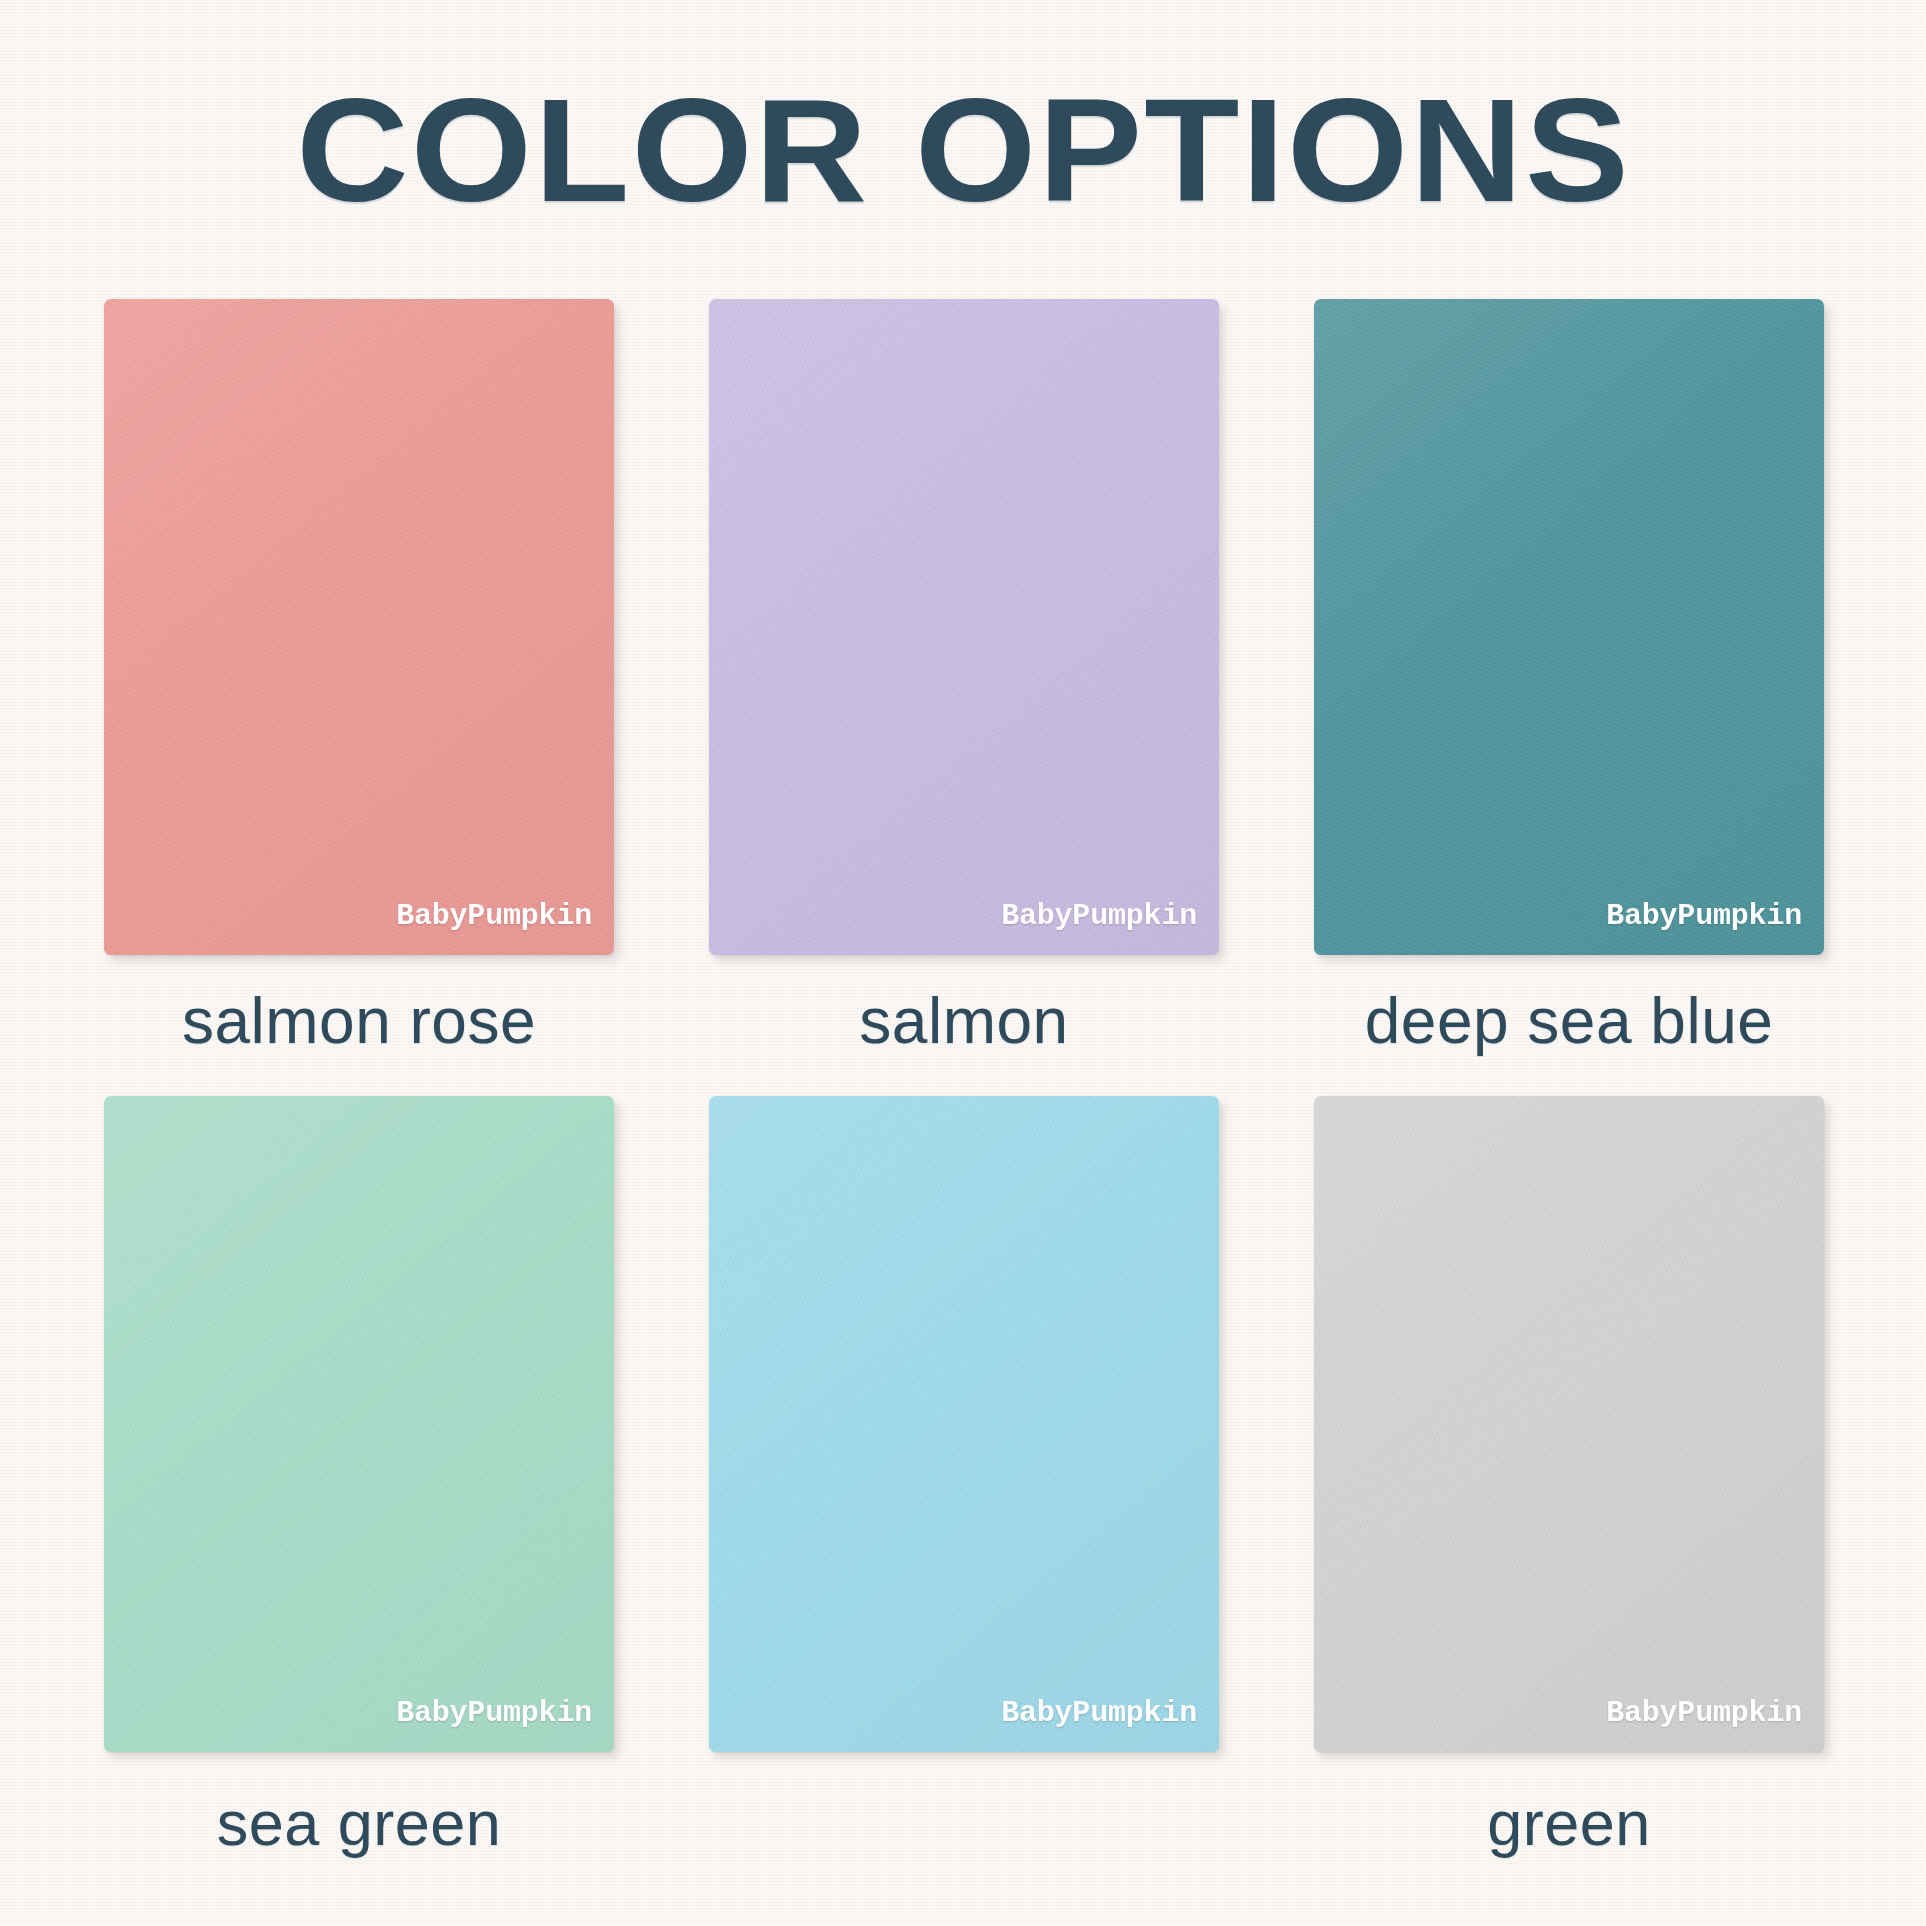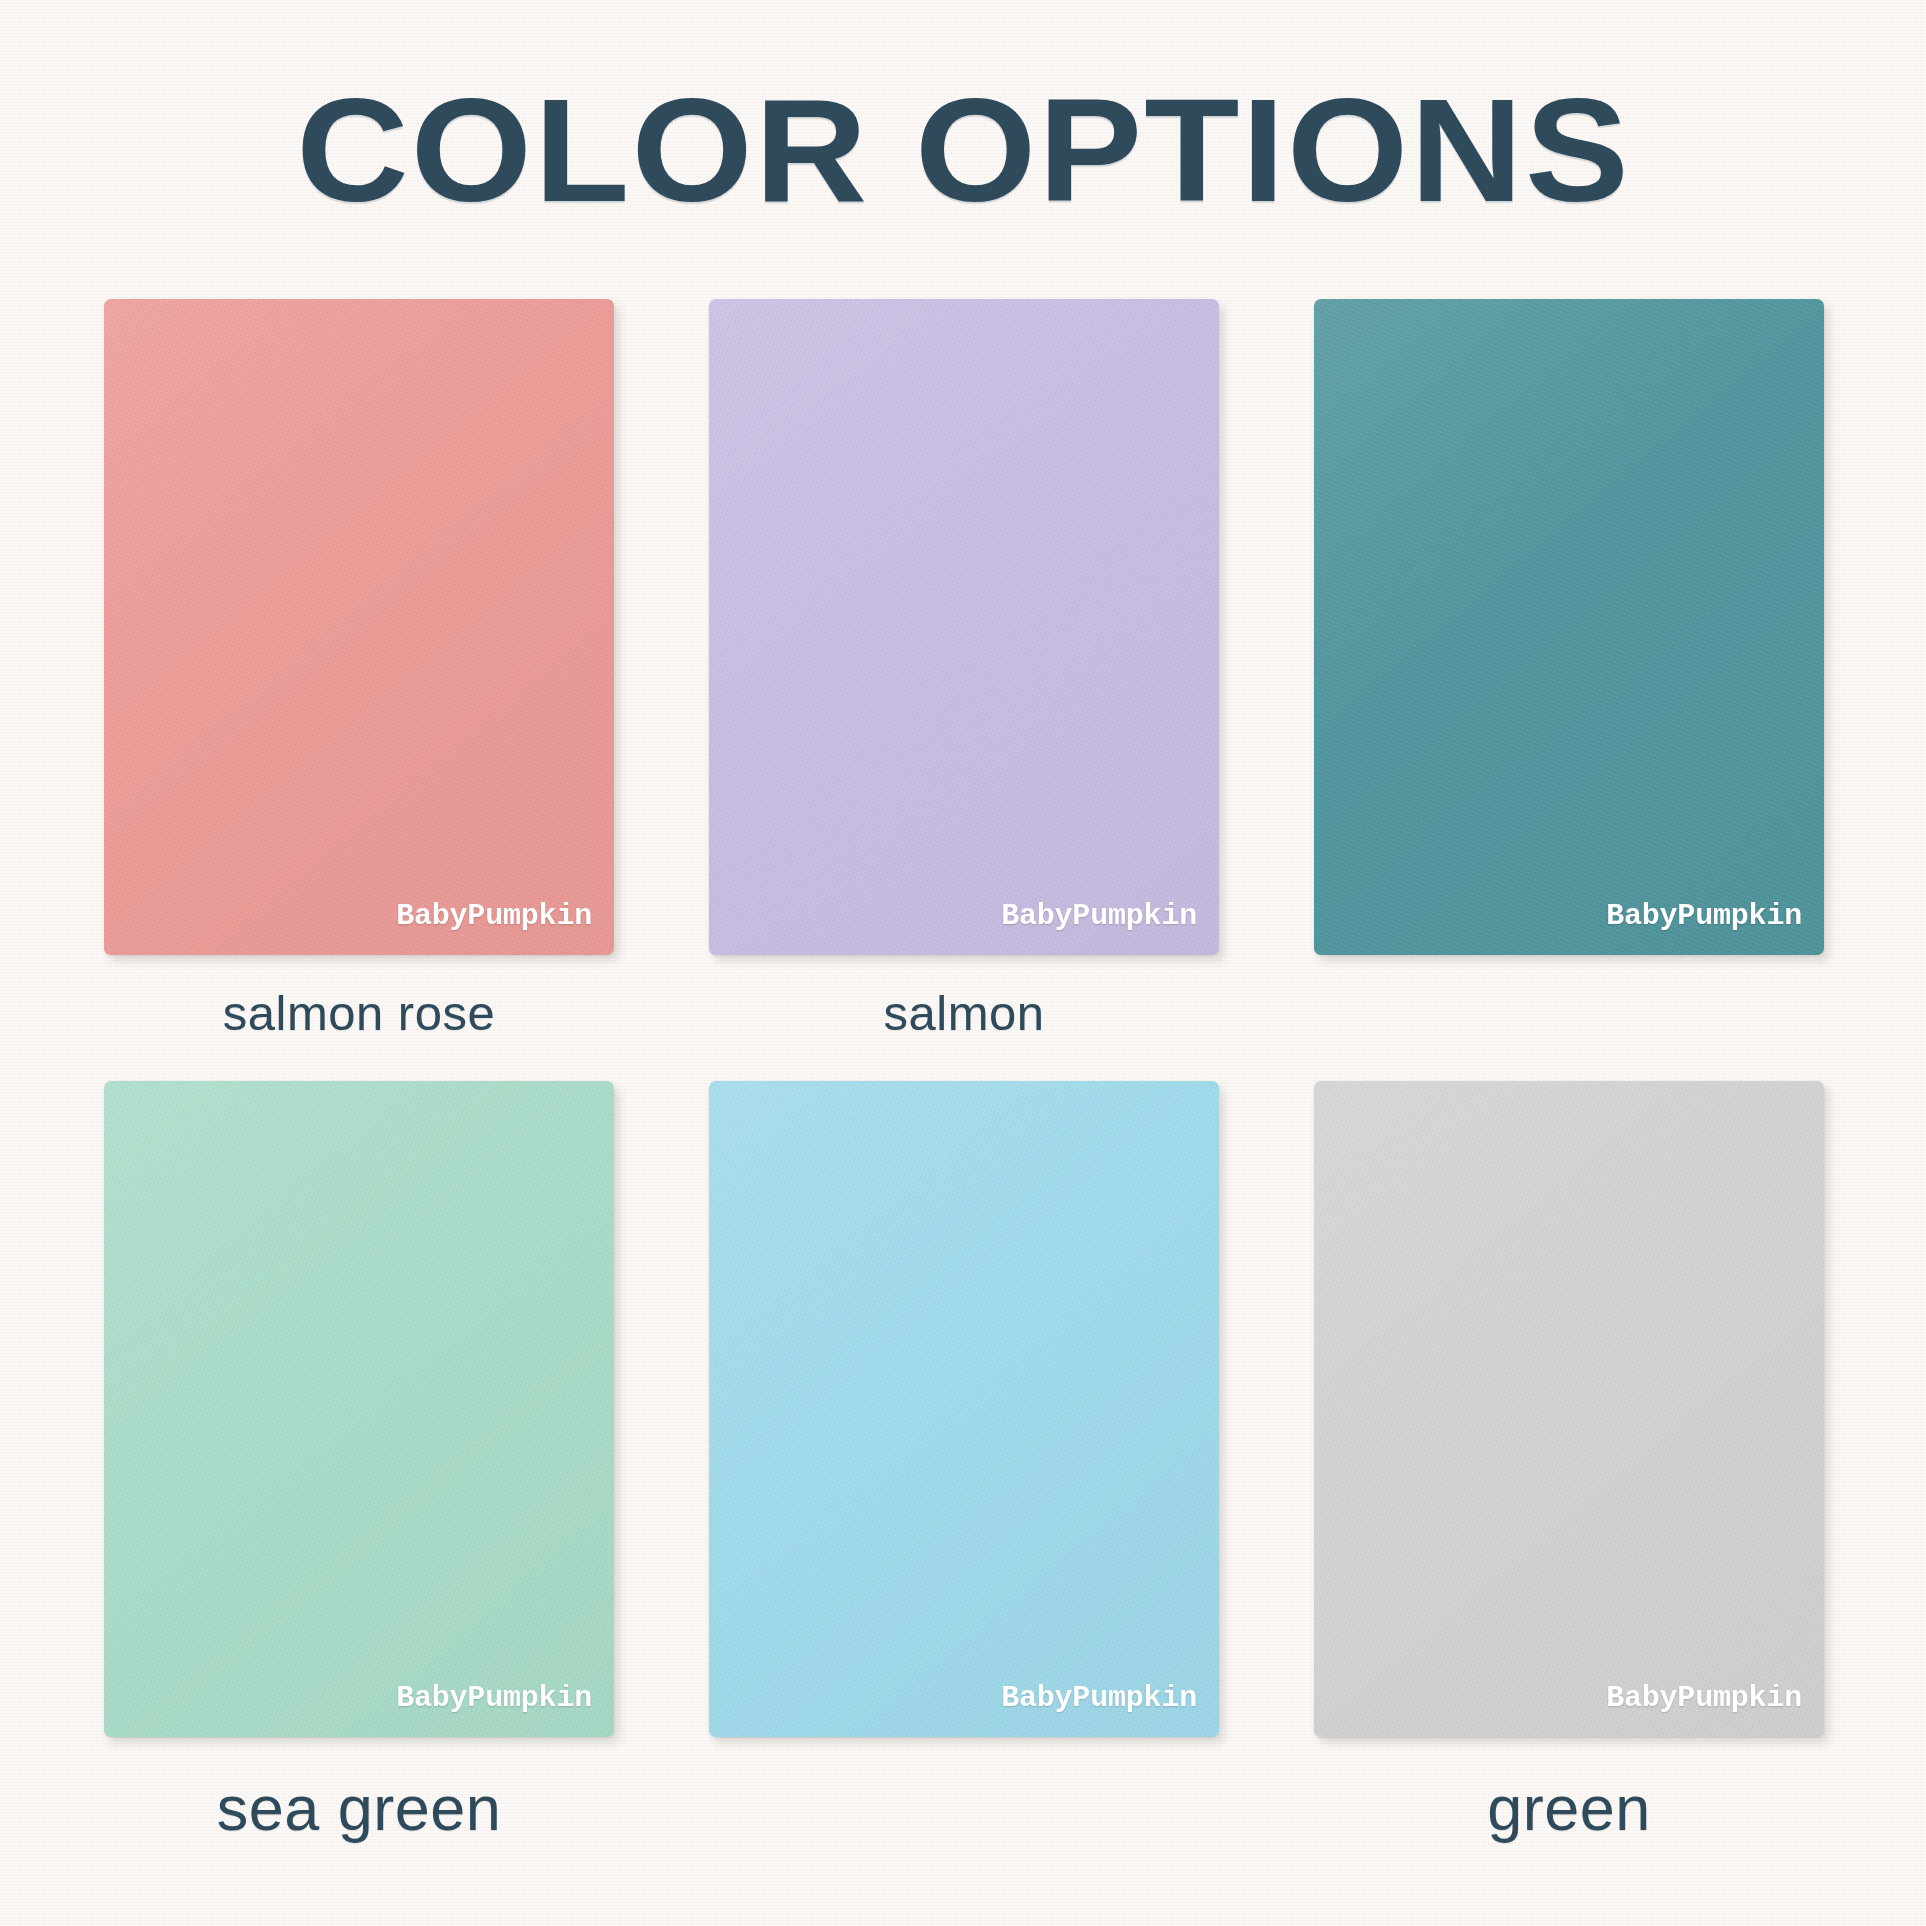--- a/index.html
+++ b/index.html
@@ -118,21 +118,21 @@
     font-size:30px;
     letter-spacing:-0.2px;
     text-shadow:0 1px 2px rgba(0,0,0,.18);
     white-space:nowrap;
   }
 
   .label{
     margin-top:34px;
     font-family:"Liberation Sans", sans-serif;
     font-weight:400;
-    font-size:49px;
+    font-size:64px;
     line-height:1;
     color:#2E4A5B;
     letter-spacing:0.5px;
     white-space:nowrap;
     text-shadow:0 1px 1px rgba(46,74,91,.14);
   }
 
   .label.row2{
     margin-top:40px;
     font-size:63px;
@@ -160,20 +160,21 @@
     <div class="swatch" style="background-color: rgb(201, 188, 226);">
       <span class="watermark">BabyPumpkin</span>
     </div>
     <div class="label">salmon</div>
   </div>
 
   <div class="cell">
     <div class="swatch" style="background-color: rgb(81, 150, 158);">
       <span class="watermark">BabyPumpkin</span>
     </div>
+    <div class="label">deep sea blue</div>
   </div>
 
   <div class="cell">
     <div class="swatch" style="background-color: rgb(169, 220, 200);">
       <span class="watermark">BabyPumpkin</span>
     </div>
     <div class="label row2">sea green</div>
   </div>
 
   <div class="cell">

